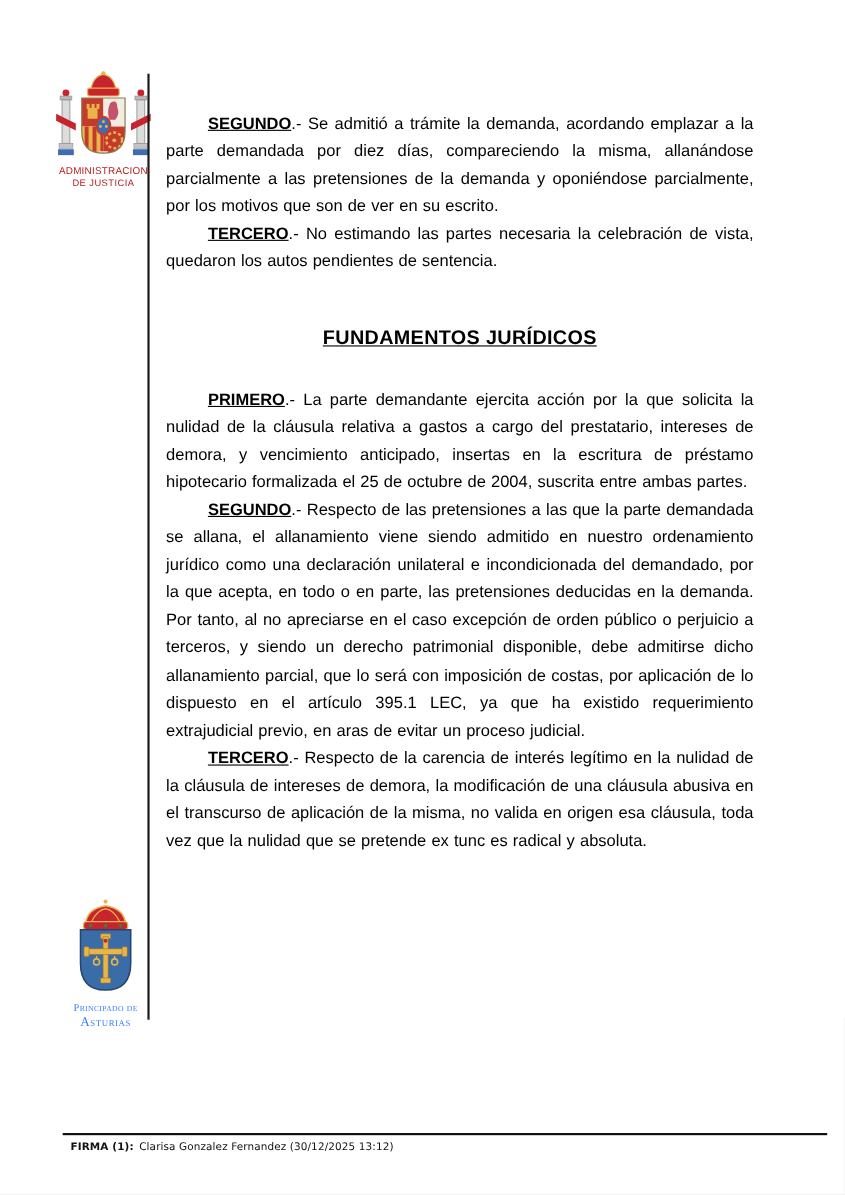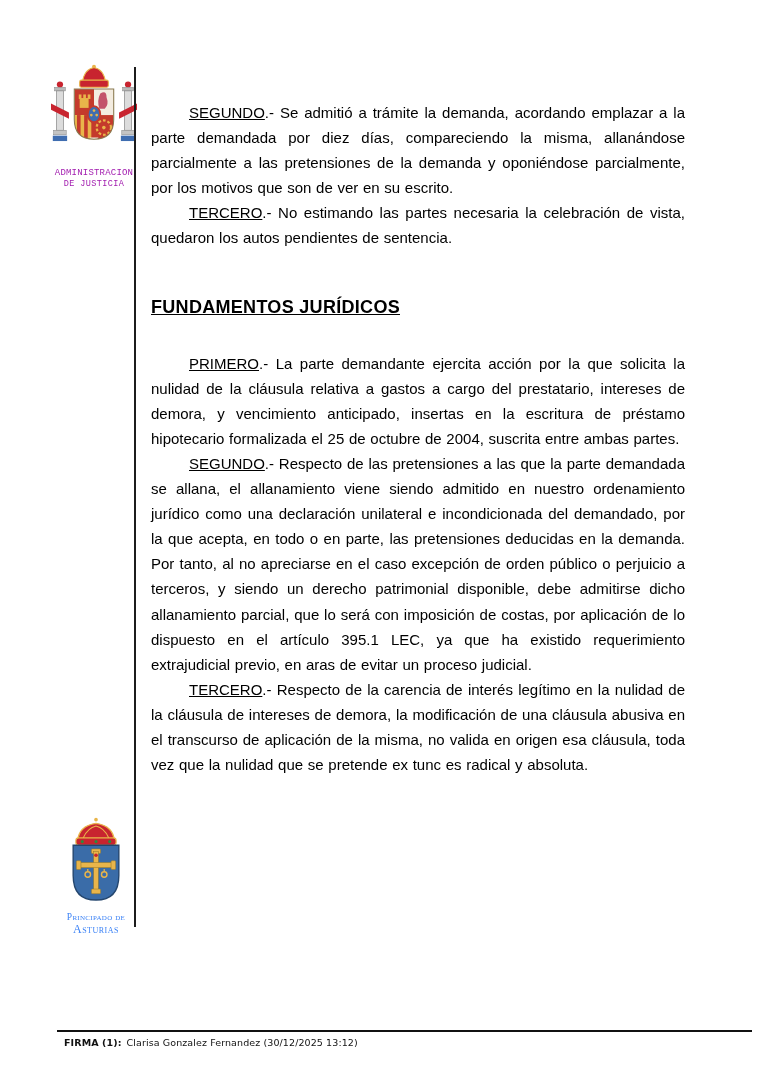--- a/index.html
+++ b/index.html
@@ -6,38 +6,38 @@
   .page{
     position:relative;width:768px;height:1086px;background:#ffffff;
     font-family:"Liberation Sans",sans-serif;color:#000;overflow:hidden;margin:0 auto;
   }
   
   .emblem{position:absolute;text-align:center;}
   .emblem-top{left:44px;top:64px;width:100px;}
   .emblem-bottom{left:46px;top:816px;width:100px;}
   .emblem svg{display:block;margin:0 auto;}
   .caption-serif{
-    font-family:Liberation Mono, monospace;color:#a21caf;
-    line-height:11px;margin-top:18px;
+    font-family:Liberation Sans, sans-serif;color:#b91c1c;
+    line-height:11px;margin-top:0;
   }
   .caption-serif .l1{font-size:9px;letter-spacing:0.2px;display:block;}
   .caption-serif .l2{font-size:8.5px;letter-spacing:0.4px;display:block;}
   .caption-ast{font-family:"Liberation Serif",serif;color:#3b82f6;font-variant:small-caps;margin-top:1px;}
   .caption-ast .l1{font-size:9.5px;display:block;line-height:10px;letter-spacing:0.3px;}
   .caption-ast .l2{font-size:12px;display:block;line-height:15px;letter-spacing:0.5px;}
   .vline{position:absolute;left:134px;top:67px;width:2px;height:860px;background:#1c1c1c;}
   
   .content{position:absolute;left:151px;top:100px;width:534px;}
   .content p{
     margin:0;font-size:15px;line-height:25.1px;text-align:justify;
     text-indent:38px;word-spacing:0.5px;
   }
-  .lead{font-weight:normal;text-decoration:underline;}
+  .lead{font-weight:bold;text-decoration:underline;}
   .heading{
-    display:block;font-weight:bold;text-decoration:underline;
+    display:block;text-align:center;font-weight:bold;text-decoration:underline;
     font-size:18px;letter-spacing:0.3px;margin:46px 0 33px 0;text-indent:0;
   }
   
   .footer-line{position:absolute;left:57px;top:1030px;width:695px;height:2px;background:#111;}
   .footer-text{
     position:absolute;left:64px;top:1037px;
     font-family:"DejaVu Sans",sans-serif;font-size:9.5px;color:#111;letter-spacing:0.1px;
   }
   .footer-text .lbl{font-weight:bold;margin-right:5px;}
 </style>

